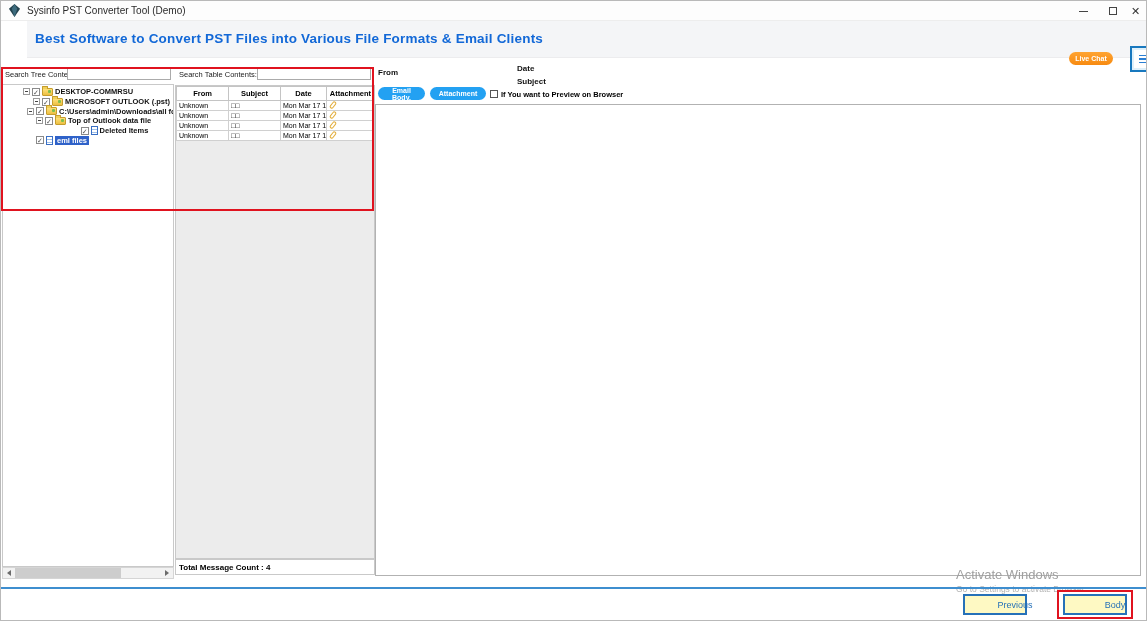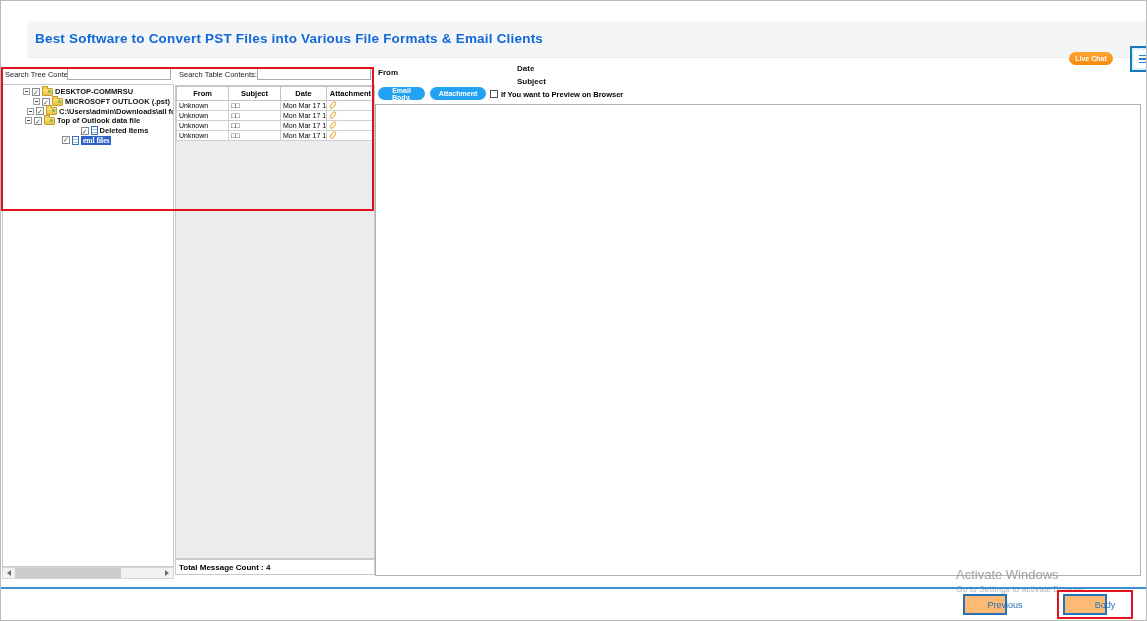--- a/index.html
+++ b/index.html
@@ -93,35 +93,51 @@
     display:flex; align-items:center; justify-content:center; padding:0 6px; }
   .pv-check { position:absolute; left:489px; top:89px; width:8px; height:8px;
     border:1px solid #555; background:#fff; }
   .pv-check-label { position:absolute; left:500px; top:89px; font-size:7.5px; font-weight:bold; }
   .preview-box { position:absolute; left:374px; top:103px; width:766px; height:472px;
     background:#fff; border:1px solid #b2b2b2; }
   
   .blue-line { position:absolute; left:0; top:586px; width:1147px; height:2px; background:#3e8ecf; }
   .wm1 { position:absolute; left:955px; top:566px; font-size:13px; color:#9f9f9f; }
   .wm2 { position:absolute; left:955px; top:583px; font-size:8.5px; color:#b3b3b3; }
-  .nav-btn { position:absolute; top:593px; width:44px; height:21px; background:#fdba74;
+  .nav-btn { position:absolute; top:593px; width:64px; height:21px; background:#fef9c3;
     border:2px solid #2671b8; color:#2671b8; font-size:9px; cursor:pointer;
     display:flex; align-items:center; justify-content:center;padding-left:40px; }
   .nav-btn.prev { left:962px; }
   .nav-btn.next { left:1062px; }
   
   .red-rect { position:absolute; border:2px solid #e0131f; pointer-events:none; z-index:60; }
   .red-rect.r1 { left:0; top:66px; width:373px; height:144px; }
   .red-rect.r2 { left:1056px; top:589px; width:76px; height:29px; }
 </style>
 </head>
 <body>
 
 <div class="window">
 
+  <div class="titlebar">
+    <svg class="app-icon" viewBox="0 0 14 14">
+      <polygon points="7,0 13,5 7,14 1,5" fill="#23424e"></polygon>
+      <polygon points="7,0 10,5 7,14 4,5" fill="#3d6b7d"></polygon>
+    </svg>
+    <span class="titlebar-title">Sysinfo PST Converter Tool (Demo)</span>
+    <div class="win-btn min">
+        <span class="glyph-min"></span>
+      </div>
+    <div class="win-btn max">
+        <span class="glyph-max"></span>
+      </div>
+    <div class="win-btn close">
+        <span>✕</span>
+      </div>
+  </div>
 
   <div class="header">
     <div class="header-title" style="color:#1268d7;">Best Software to Convert PST Files into Various File Formats &amp; Email Clients</div>
     <button class="live-chat">Live Chat</button>
     <div class="menu-btn">
       <span class="menu-bar"></span>
       <span class="menu-bar"></span>
       <span class="menu-bar"></span>
     </div>
   </div>
@@ -150,34 +166,34 @@
       <span class="tree-label">MICROSOFT OUTLOOK (.pst)</span>
     </div>
     <div class="tree-row" style="margin-left:24px;">
       <span class="expander">
           <i></i>
         </span>
       <span class="cb">✓</span>
       <span class="icon-folder"></span>
       <span class="tree-label">C:\Users\admin\Downloads\all fo</span>
     </div>
-    <div class="tree-row" style="margin-left:22px;">
+    <div class="tree-row" style="margin-left:33px;">
       <span class="expander">
           <i></i>
         </span>
       <span class="cb">✓</span>
       <span class="icon-folder"></span>
       <span class="tree-label">Top of Outlook data file</span>
     </div>
     <div class="tree-row" style="margin-left:53px;justify-content:center;">
       <span class="cb">✓</span>
       <span class="icon-file"></span>
       <span class="tree-label">Deleted Items</span>
     </div>
-    <div class="tree-row" style="margin-left:59px;font-family:Liberation Serif, serif;">
+    <div class="tree-row" style="margin-left:33px;">
       <span class="cb">✓</span>
       <span class="icon-file"></span>
       <span class="tree-label selected">eml files</span>
     </div>
   </div>
 
   <div class="hscroll">
     <span class="hs-arrow left">
         <span class="tri-l"></span>
       </span>

